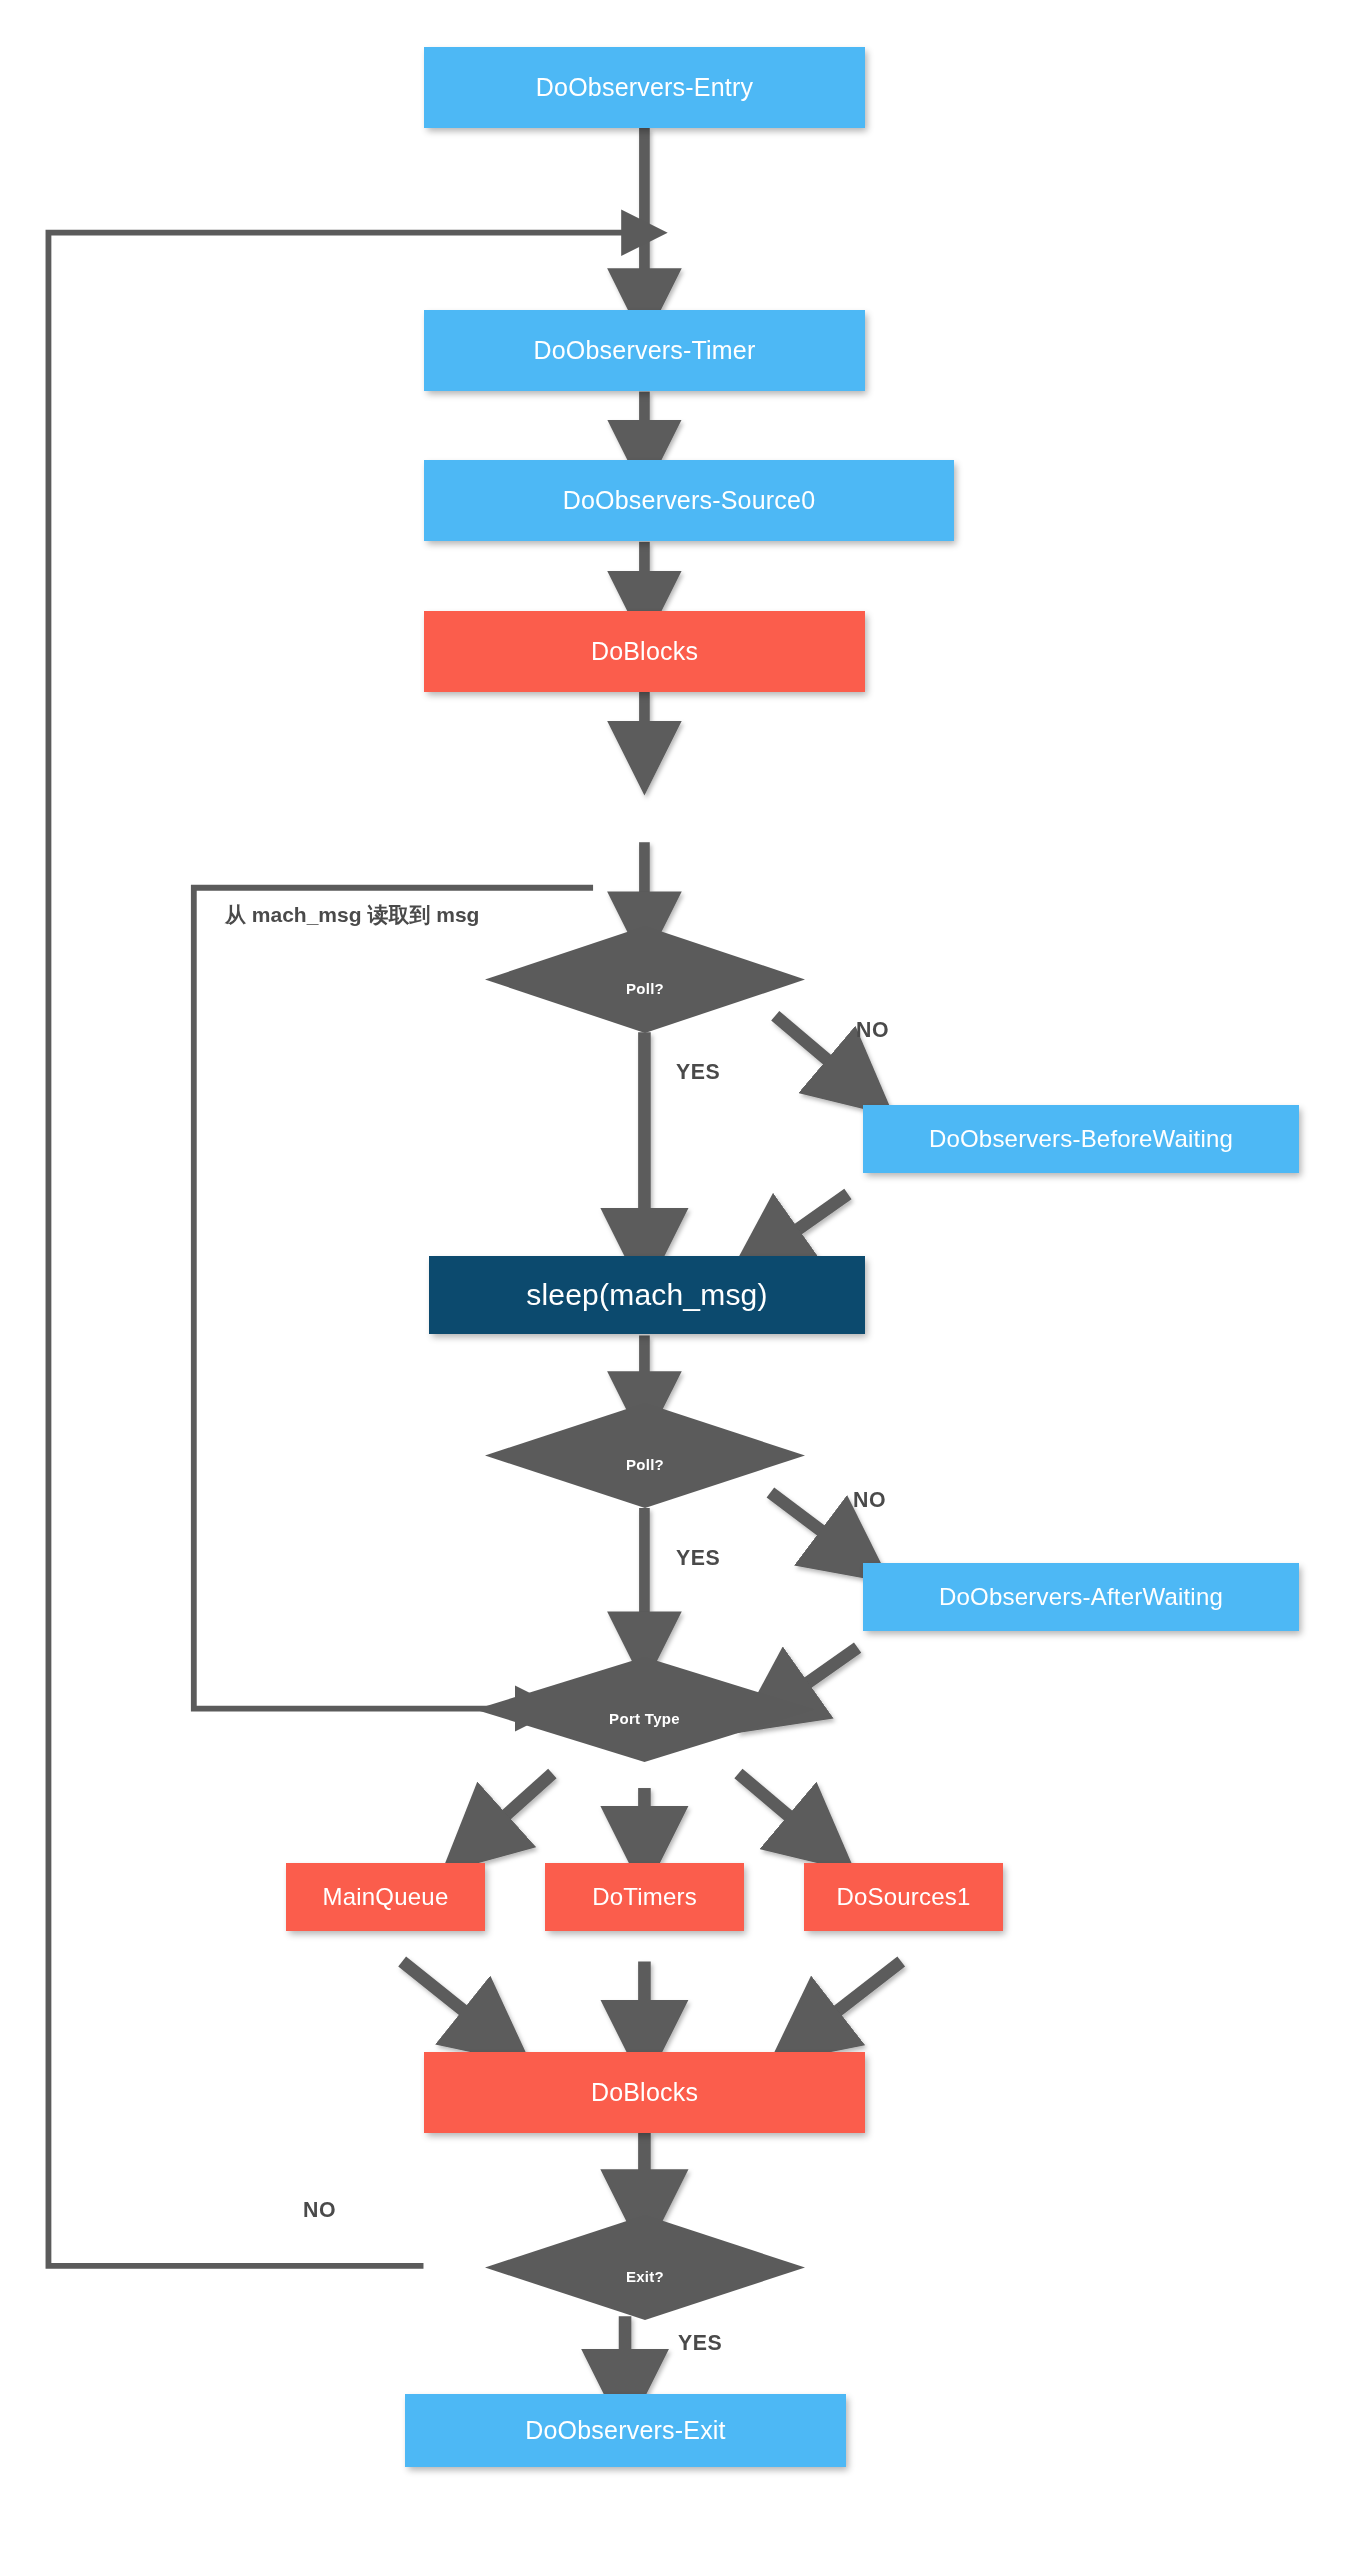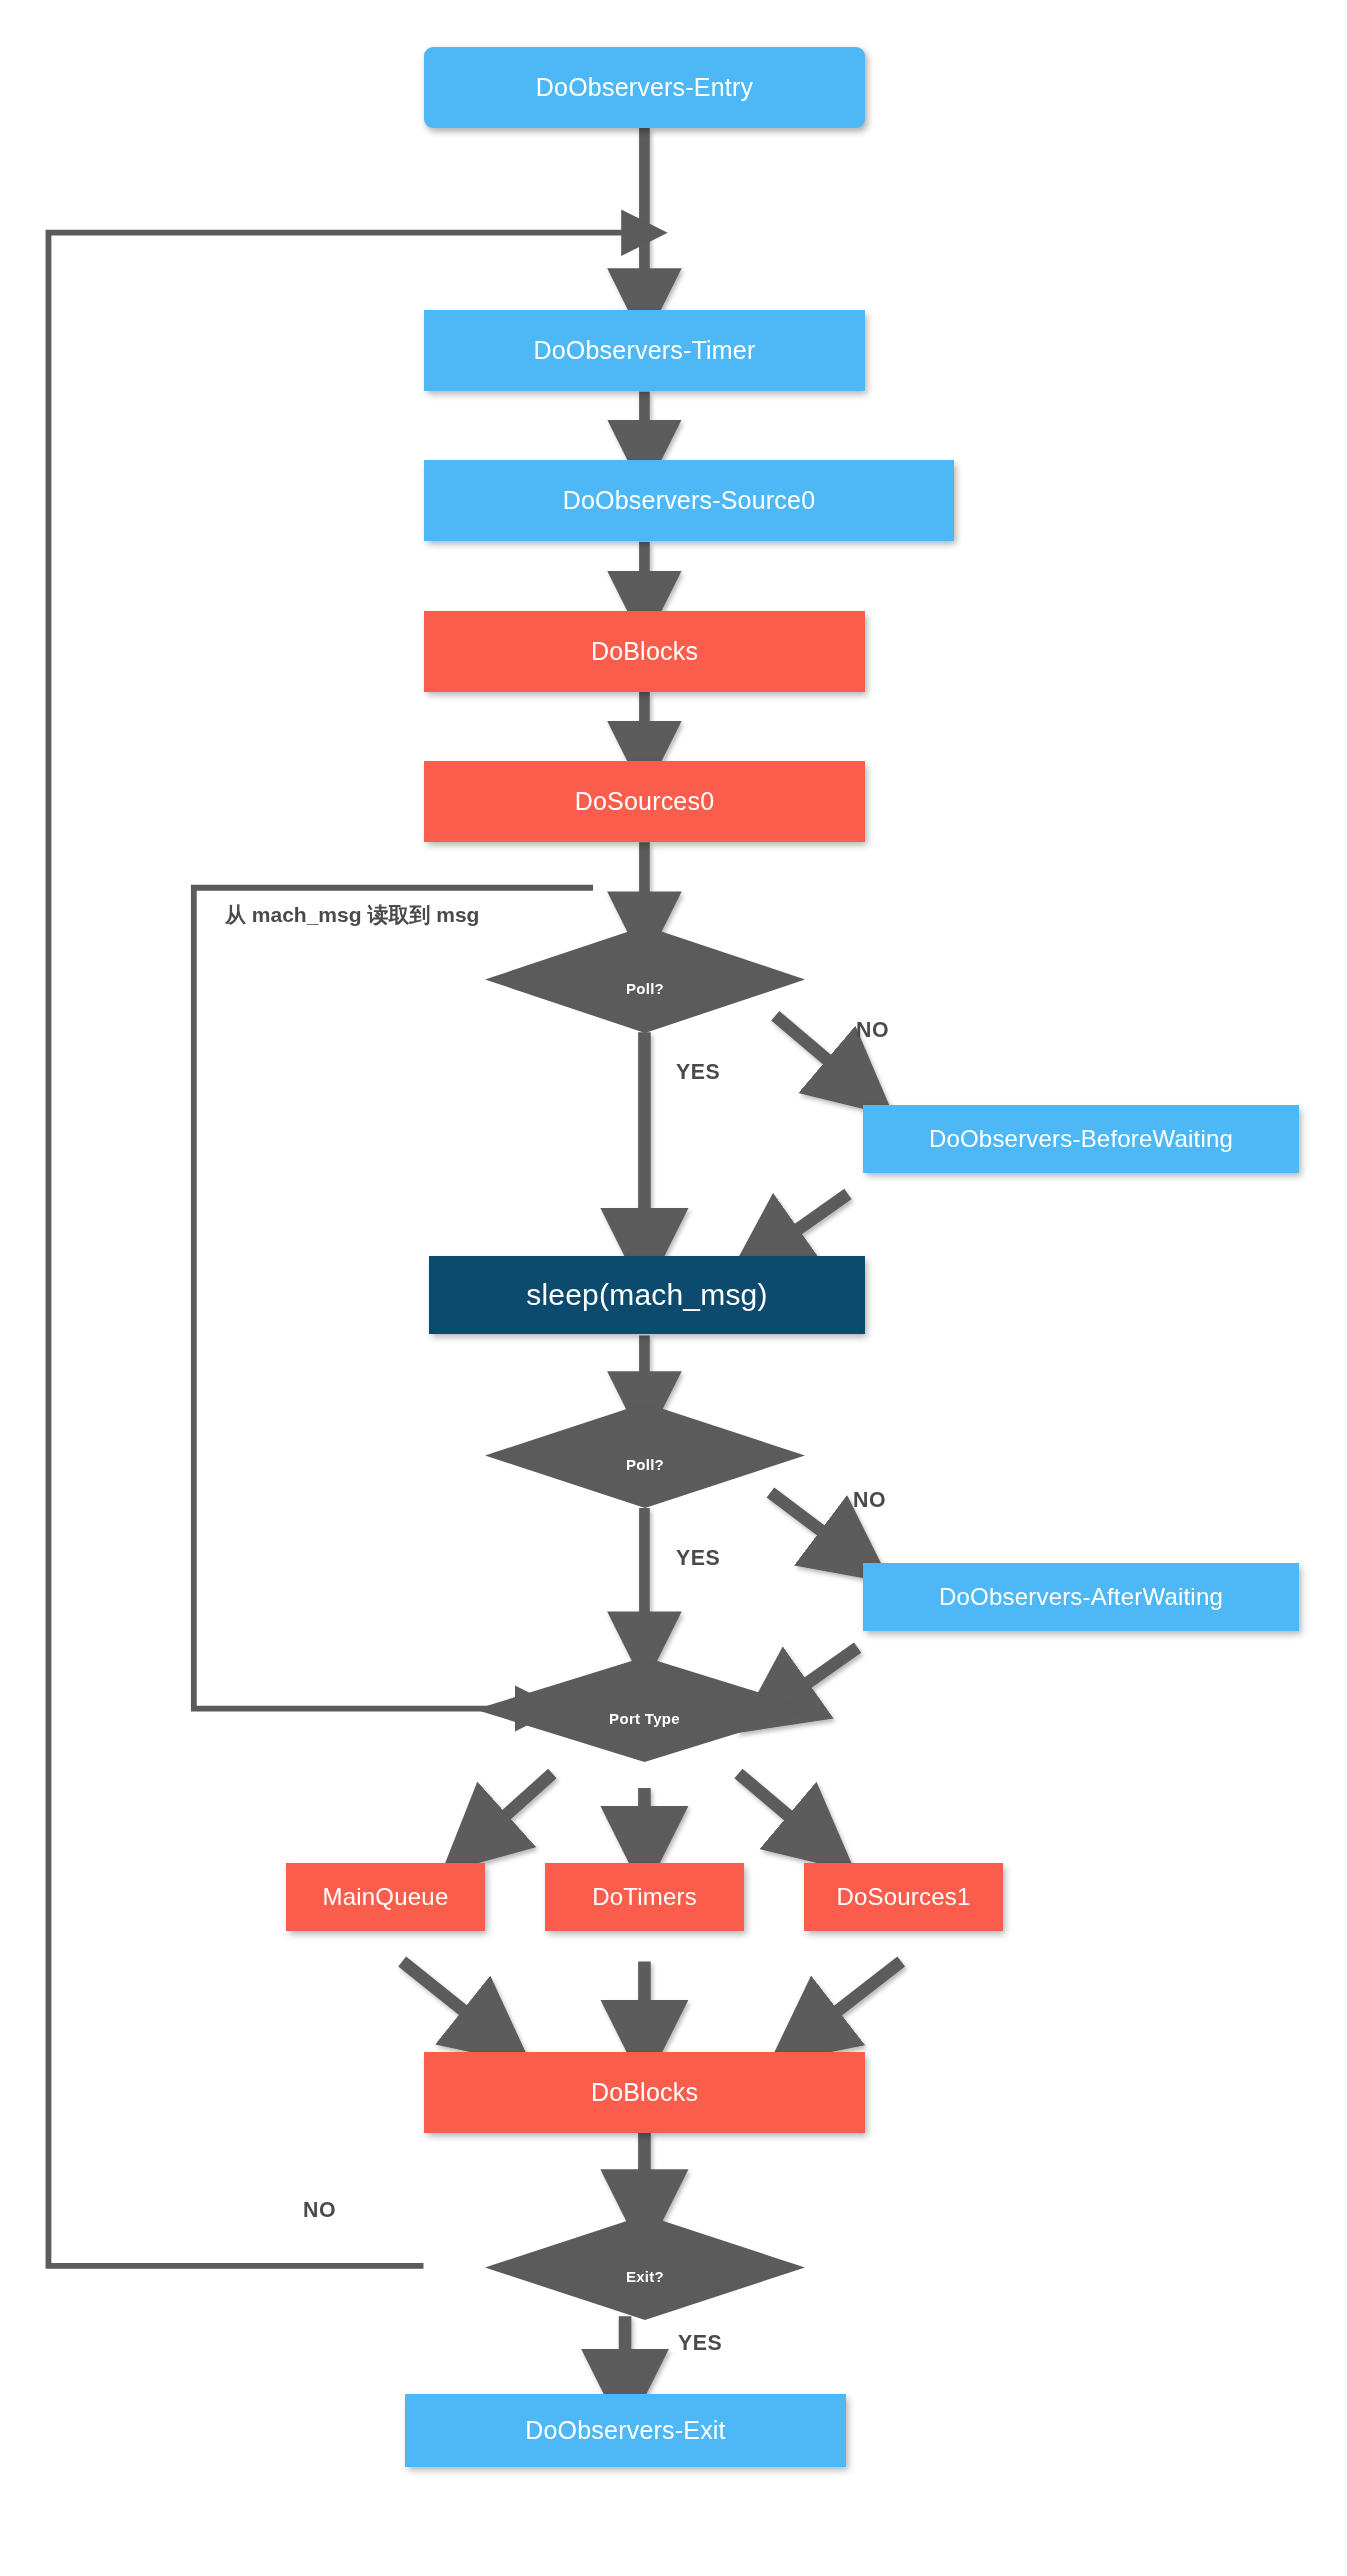--- a/index.html
+++ b/index.html
@@ -144,39 +144,36 @@
     </g>
 
     <g stroke="#5b5b5b" fill="none" stroke-width="6" stroke-linejoin="miter">
 
       <path d="M 437 2338 L 50 2338 L 50 240 L 665 240" marker-end="url(#ahThin)"></path>
 
       <path d="M 612 916 L 200 916 L 200 1763 L 555 1763" marker-end="url(#ahThin)"></path>
     </g>
   </svg>
 
-  <div class="node blue" style="left:424px;top:47px;width:441px;height:81px;border-radius:9px;">
+  <div class="node blue" style="left:424px;top:47px;width:441px;height:81px;">
     <span>DoObservers-Entry</span>
   </div>
 
   <div class="node blue" style="left:424px;top:310px;width:441px;height:81px;">
     <span>DoObservers-Timer</span>
   </div>
 
   <div class="node blue" style="left:424px;top:460px;width:530px;height:81px;">
     <span>DoObservers-Source0</span>
   </div>
 
   <div class="node red" style="left:424px;top:611px;width:441px;height:81px;">
     <span>DoBlocks</span>
   </div>
 
-  <div class="node red" style="left:424px;top:761px;width:441px;height:81px;">
-    <span>DoSources0</span>
-  </div>
 
   <div class="diamond" style="left:485px;top:926px;width:320px;height:107px;">
     <div class="dshape"></div>
     <div class="dlabel">Poll?</div>
   </div>
 
   <div class="node blue small" style="left:863px;top:1105px;width:436px;height:68px;">
     <span>DoObservers-BeforeWaiting</span>
   </div>
 

